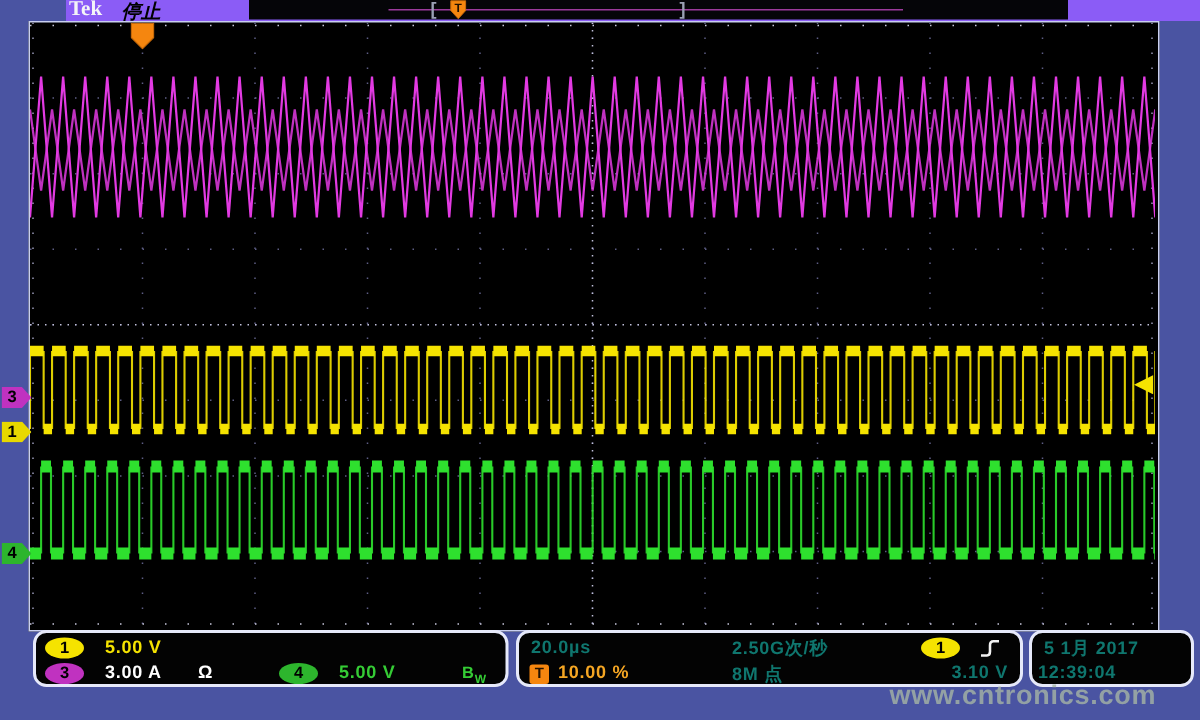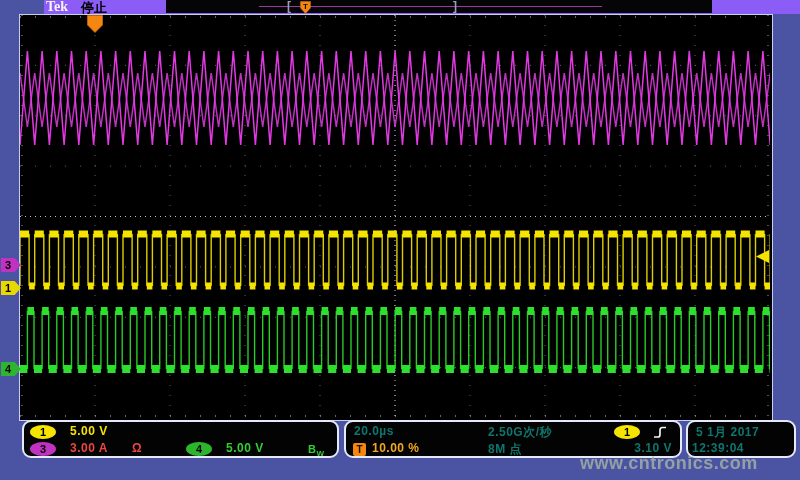--- a/index.html
+++ b/index.html
@@ -6,21 +6,21 @@
   body{
     width:800px;height:480px;position:relative;overflow:hidden;
     background:#4a54a2;
     font-family:"Liberation Sans", sans-serif;
     -webkit-font-smoothing:none;
   }
   
   .header{position:absolute;left:0;top:0;width:800px;height:14px;background:#8b5cf6;margin-left:44px;}
   .brand{position:absolute;left:2px;top:-1px;color:#f4f4f8;font-family:"Liberation Serif",serif;
          font-weight:bold;font-size:14px;letter-spacing:0px;}
-  .run-state{position:absolute;left:37px;top:-1px;color:#000;font-weight:bold;font-size:13px;}
+  .run-state{position:absolute;left:37px;top:-1px;color:#000;font-weight:bold;font-size:13px;font-style:italic;}
   .miniview{position:absolute;left:122px;top:0;width:546px;height:13px;background:#050508;}
   .mv-line{position:absolute;left:93px;top:6px;width:343px;height:1px;background:#9b3a9b;}
   .mv-bracket{position:absolute;top:-1px;color:#9aa0b4;font-size:12px;font-weight:bold;line-height:14px;}
   .mv-trig{position:absolute;left:134px;top:0px;width:11px;height:13px;}
   
   .screen{position:absolute;left:19px;top:14px;width:752px;height:405px;background:#000;
           border:1px solid #c9cfef;box-sizing:content-box;}
   .screen svg{position:absolute;left:0;top:0;}
   
   .trig-top{position:absolute;left:87px;top:15px;width:16px;height:18px;}
@@ -38,25 +38,25 @@
   .box-left{left:22px;width:317px;}
   .box-mid{left:344px;width:338px;}
   .box-date{left:686px;width:110px;padding-left:39px;}
   .ro{position:absolute;font-size:12px;font-weight:bold;letter-spacing:0.5px;white-space:nowrap;}
   .r1{top:2px;} .r2{top:19px;}
   .badge{position:absolute;width:26px;height:14px;border-radius:50%;color:#000;font-size:11px;
          font-weight:bold;text-align:center;line-height:14px;letter-spacing:0;}
   .b-yellow{background:#f5e300;} .b-magenta{background:#c032c0;} .b-green{background:#2db52d;}
   .t-badge{position:absolute;width:13px;height:13px;background:#f5860f;border-radius:2px;
            color:#201000;font-size:10px;font-weight:bold;text-align:center;line-height:13px;}
-  .c-yellow{color:#f5e300;} .c-magenta{color:#ef4444;} .c-green{color:#35cc35;} .c-white{color:#0f766e;}
+  .c-yellow{color:#f5e300;} .c-magenta{color:#ffffff;} .c-green{color:#35cc35;} .c-white{color:#0f766e;}
   .bw{font-size:11px;} .bw sub{font-size:8px;}
   .slope{position:absolute;}
   
-  .watermark{position:absolute;left:580px;top:453px;font-size:18px;font-weight:bold;
+  .watermark{position:absolute;left:593px;top:453px;font-size:18px;font-weight:bold;
              color:rgba(165,180,165,0.8);letter-spacing:0.5px;}
 </style>
 </head>
 <body>
 
 <div class="header">
   <span class="brand">Tek</span>
   <span class="run-state">停止</span>
   <div class="miniview">
     <div class="mv-line"></div>

